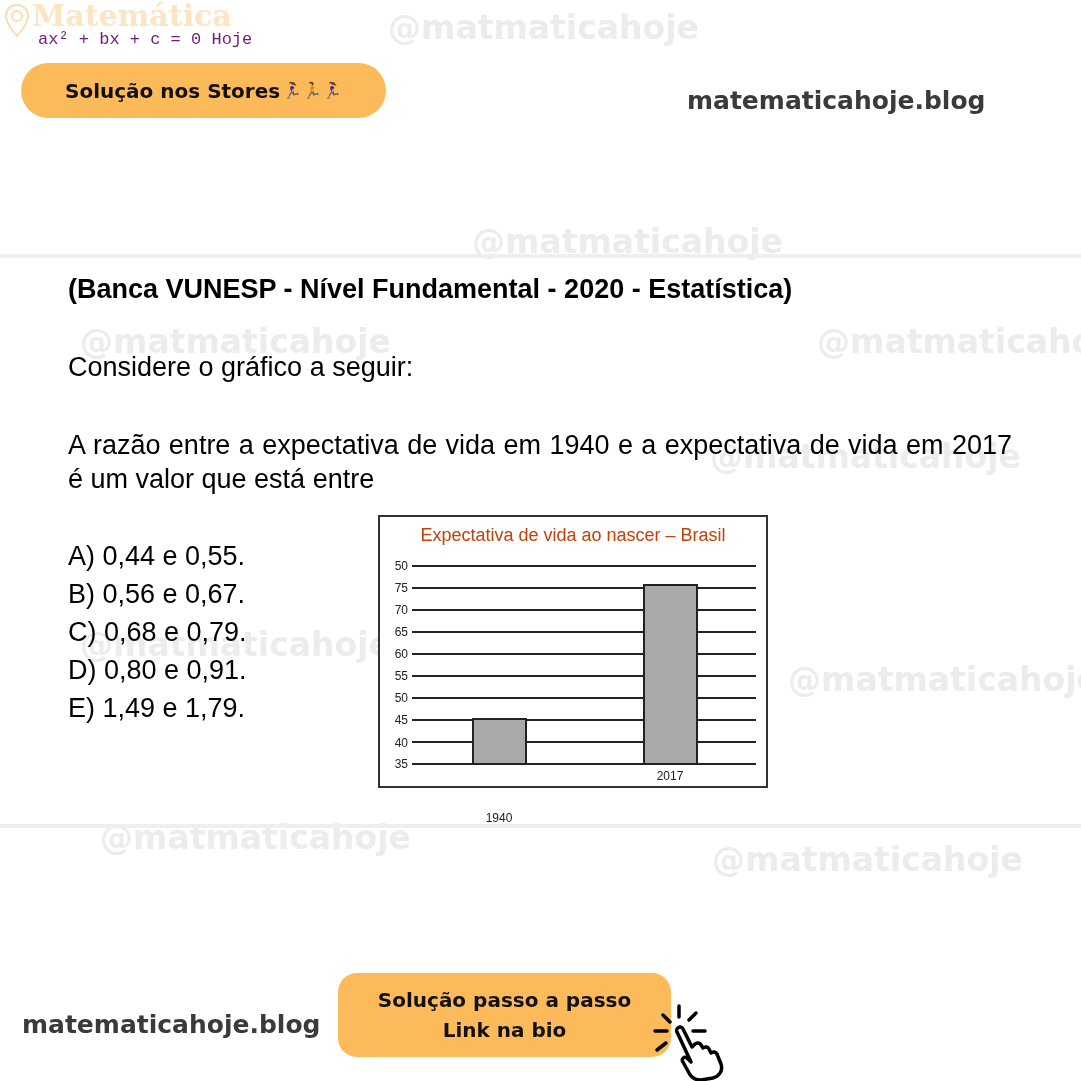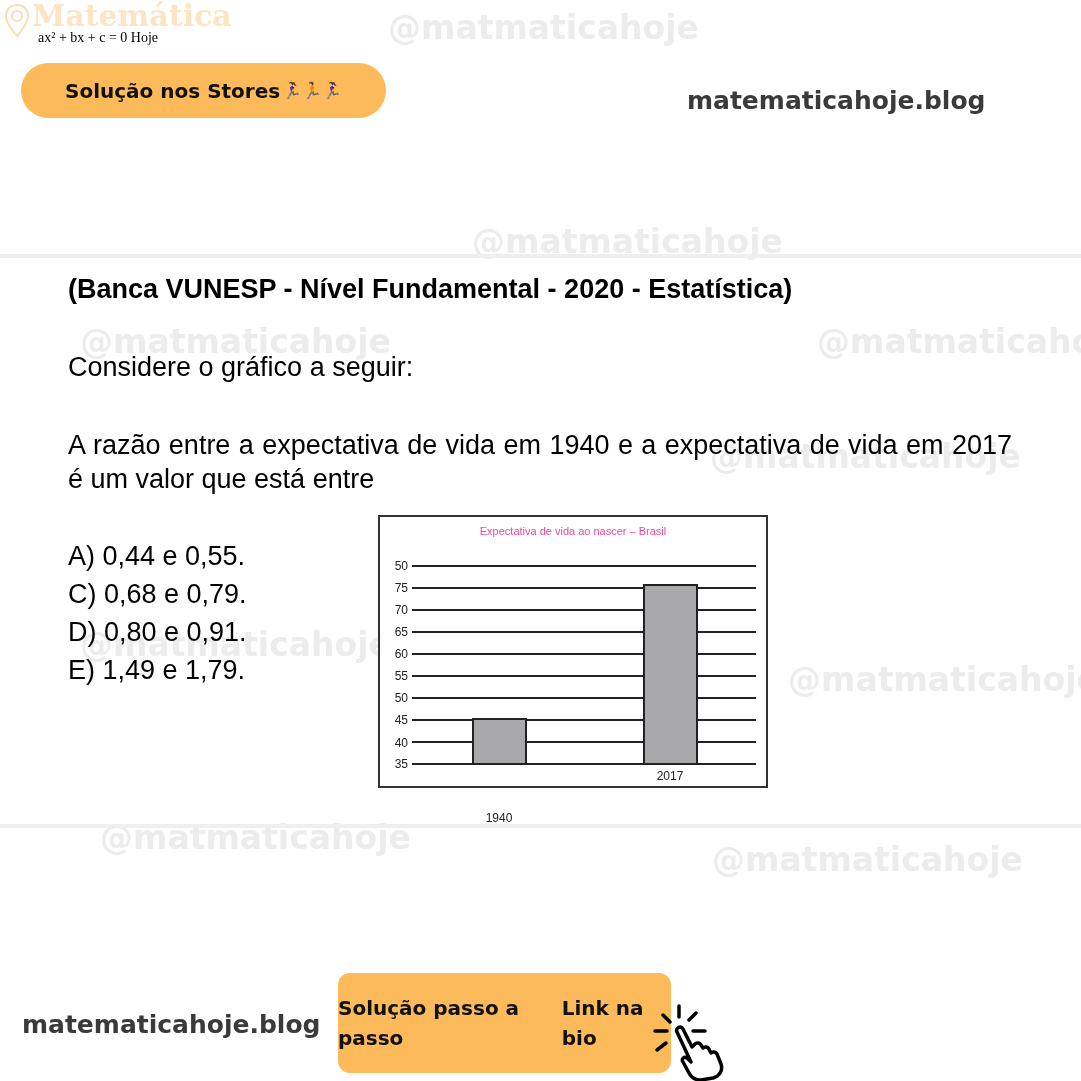--- a/index.html
+++ b/index.html
@@ -1,29 +1,29 @@
 <!DOCTYPE html>
 <html><head>
 <meta charset="utf-8">
 <style>
   html, body { margin:0; padding:0; }
   body { width:1081px; height:1081px; background:#ffffff; position:relative; overflow:hidden; font-family:"Liberation Sans", sans-serif; }
   .abs { position:absolute; }
   .wm { position:absolute; color:#ececec; font-family:"DejaVu Sans", sans-serif; font-weight:bold; font-size:33px; white-space:nowrap; letter-spacing:0px; }
   .sep { position:absolute; left:0; width:1081px; height:4px; background:#efefef; }
   .logo-title { position:absolute; left:32px; top:-2px; font-family:"DejaVu Serif", serif; font-weight:bold; font-size:30px; color:#fde4c2; white-space:nowrap; }
-  .logo-sub { position:absolute; left:38px; top:30px; font-family:Liberation Serif, serif; font-size:14px; color:#000000; white-space:nowrap; }
+  .logo-sub { position:absolute; left:38px; top:30px; font-family:Liberation Mono, monospace; font-size:17px; color:#701a75; white-space:nowrap; }
   .logo-pin { position:absolute; left:4px; top:4px; width:26px; height:34px; }
   .pill { position:absolute; background:#fdba5a; border-radius:30px; display:flex; align-items:center; justify-content:center; font-family:"DejaVu Sans", sans-serif; font-weight:bold; color:#111; }
   .blog { position:absolute; font-family:"DejaVu Sans", sans-serif; font-weight:bold; color:#3a3a3a; font-size:25px; white-space:nowrap; }
   .qtitle { position:absolute; left:68px; top:274px; font-weight:bold; font-size:27px; color:#000; white-space:nowrap; }
   .qtext { position:absolute; left:68px; font-size:27px; color:#000; line-height:34px; }
   .opt { font-size:27px; color:#000; line-height:38px; white-space:nowrap; }
   .chart { position:absolute; left:378px; top:515px; width:390px; height:273px; border:2px solid #333; background:#fff; box-sizing:border-box; }
-  .chart-title { position:absolute; left:0; right:0; top:8px; text-align:center; font-size:11px; color:#ec4899; }
+  .chart-title { position:absolute; left:0; right:0; top:8px; text-align:center; font-size:18px; color:#c2410c; }
   .ytick { position:absolute; left:6px; width:22px; text-align:right; font-size:12px; color:#222; line-height:12px; }
   .grid { position:absolute; left:32px; right:10px; height:2px; background:#222; }
   .bar { position:absolute; background:#a9a9ab; border:2px solid #222; box-sizing:border-box; }
   .xtick { position:absolute; font-size:12px; color:#222; text-align:center; width:60px; }
 </style>
 </head>
 <body>
 
 <div>
   <svg class="logo-pin" viewBox="0 0 26 34">
@@ -52,20 +52,21 @@
   <span style="font-size:16px; margin-left:2px;">🏃‍♀️🏃🏃‍♀️</span>
 </div>
 <div class="blog" style="left:687px; top:86px;">matematicahoje.blog</div>
 
 <div class="qtitle">(Banca VUNESP - Nível Fundamental - 2020 - Estatística)</div>
 <div class="qtext" style="top:350px; white-space:nowrap;">Considere o gráfico a seguir:</div>
 <div class="qtext" style="top:428px; width:944px; text-align:justify;">A razão entre a expectativa de vida em 1940 e a expectativa de vida em 2017 é um valor que está entre</div>
 
 <div class="abs" style="left:68px; top:537px;">
   <div class="opt">A) 0,44 e 0,55.</div>
+  <div class="opt">B) 0,56 e 0,67.</div>
   <div class="opt">C) 0,68 e 0,79.</div>
   <div class="opt">D) 0,80 e 0,91.</div>
   <div class="opt">E) 1,49 e 1,79.</div>
 </div>
 
 <div class="chart">
   <div class="chart-title">Expectativa de vida ao nascer – Brasil</div>
   <div id="chart-body">
       <div class="grid" style="top: 48px;"></div>
       <div class="ytick" style="top: 43px;">50</div>
@@ -88,21 +89,21 @@
       <div class="grid" style="top: 246px;"></div>
       <div class="ytick" style="top: 241px;">35</div>
       <div class="bar" style="left: 91.5px; top: 200.8px; width: 55px; height: 47.2px; background: rgb(169, 169, 171);"></div>
       <div class="xtick" style="left: 89px; top: 252px; margin-top: 42px;">1940</div>
       <div class="bar" style="left: 262.5px; top: 66.6px; width: 55px; height: 181.4px; background: rgb(169, 169, 171);"></div>
       <div class="xtick" style="left: 260px; top: 252px;">2017</div>
     </div>
 </div>
 
 <div class="blog" style="left:22px; top:1010px;">matematicahoje.blog</div>
-<div class="pill" style="left:338px; top:973px; width:333px; height:100px; flex-direction:row; font-size:20px; line-height:30px; border-radius:12px;">
+<div class="pill" style="left:338px; top:973px; width:333px; height:84px; flex-direction:column; font-size:20px; line-height:30px; border-radius:19px;">
   <span>Solução passo a passo</span>
   <span>Link na bio</span>
 </div>
 <svg class="abs" style="left:645px; top:1000px;" width="90" height="81" viewBox="0 0 90 81">
   <g stroke="#000" stroke-width="3.5" stroke-linecap="round" fill="none">
     <line x1="34" y1="6" x2="34" y2="17"></line>
     <line x1="18" y1="15" x2="25" y2="22"></line>
     <line x1="51" y1="13" x2="44" y2="20"></line>
     <line x1="10" y1="31" x2="22" y2="31"></line>
     <line x1="48" y1="31" x2="60" y2="31"></line>

